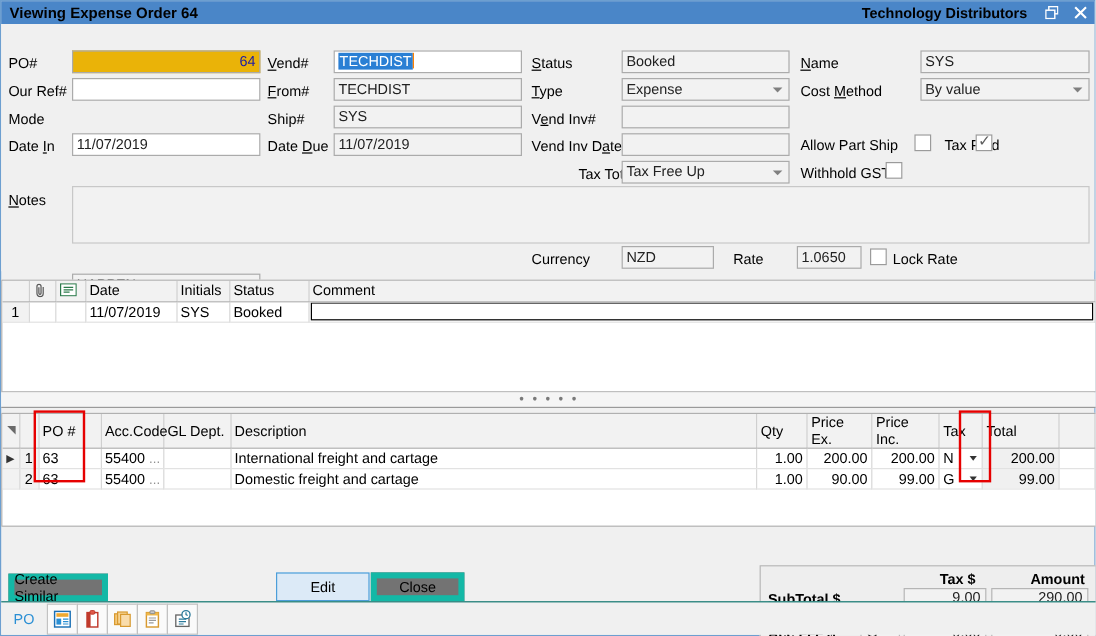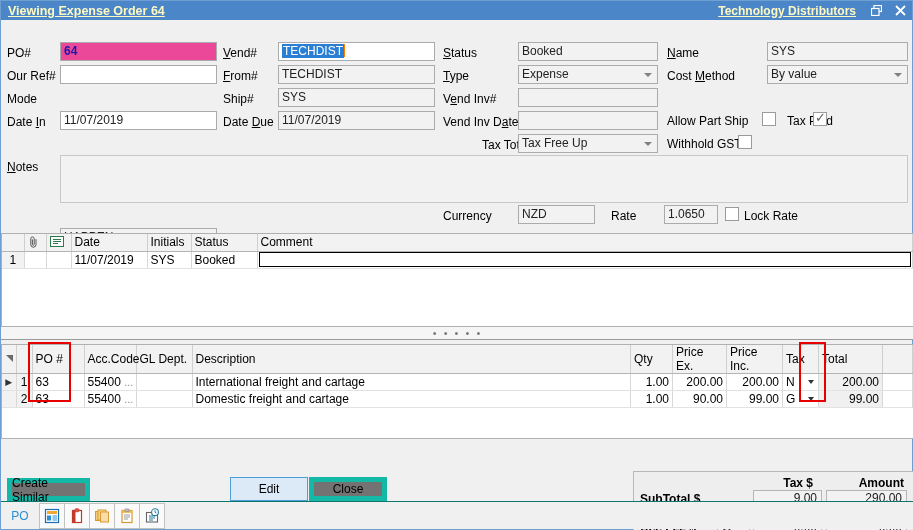--- a/index.html
+++ b/index.html
@@ -11,43 +11,43 @@
     color:#000;
     background:#f0f0f0;
     overflow:hidden;
     position:relative;
   }
   .window { width:913px; height:530px; position:relative; background:#f0f0f0;
             border:1px solid #6d9fd0; }
 
   
   .titlebar {
-    height:19px; background:#4a86c8; color:#fef9c3;
+    height:19px; background:#4a86c8; color:#000000;
     display:flex; align-items:center; position:relative;
-    font-weight:bold; font-size:12.5px;text-decoration:underline;
+    font-weight:bold; font-size:12.5px;
   }
   .title-left { padding-left:7px; }
   .title-right { margin-left:auto; display:flex; align-items:center; }
   .title-company { font-weight:bold; padding-right:8px; font-size:12px; }
   .tbtn { width:24px; height:19px; display:flex; align-items:center;
           justify-content:center; color:#fff; }
   .tbtn svg { display:block; }
 
   
   .form { position:relative; height:206px; background:#f0f0f0; }
   .lbl { position:absolute; font-size:12px; color:#000; white-space:nowrap;
          line-height:14px; }
   .lbl u { text-decoration:underline; }
   .fld {
     position:absolute; background:#f2f2f2; border:1px solid #ababab;
     height:19px; line-height:17px; padding:0 3px; font-size:12px;
     color:#222; overflow:hidden; white-space:nowrap;
   }
   .fld.white { background:#fff; }
-  .fld.bold-blue { font-weight:bold; color:#1a1aa8; background:#ec4899; }
+  .fld.bold-blue { font-weight:normal; color:#1a1aa8; background:#eab308;text-align:right; }
   .fld.green { color:#118822; background:#fff; }
   .fld.sel { background:#fff; }
   .fld.sel .seltext { background:#2a7fd4; color:#fff; padding:0 1px; }
   .fld.sel .caret { display:inline-block; width:1px; height:13px;
                     background:#ff8000; vertical-align:-2px; }
   .combo { position:absolute; background:#f2f2f2; border:1px solid #ababab;
            height:19px; font-size:12px; color:#222; }
   .combo .txt { position:absolute; left:3px; top:0; line-height:17px; }
   .combo .arrow { position:absolute; right:2px; top:0; width:15px; height:17px;
                   display:flex; align-items:center; justify-content:center; }

